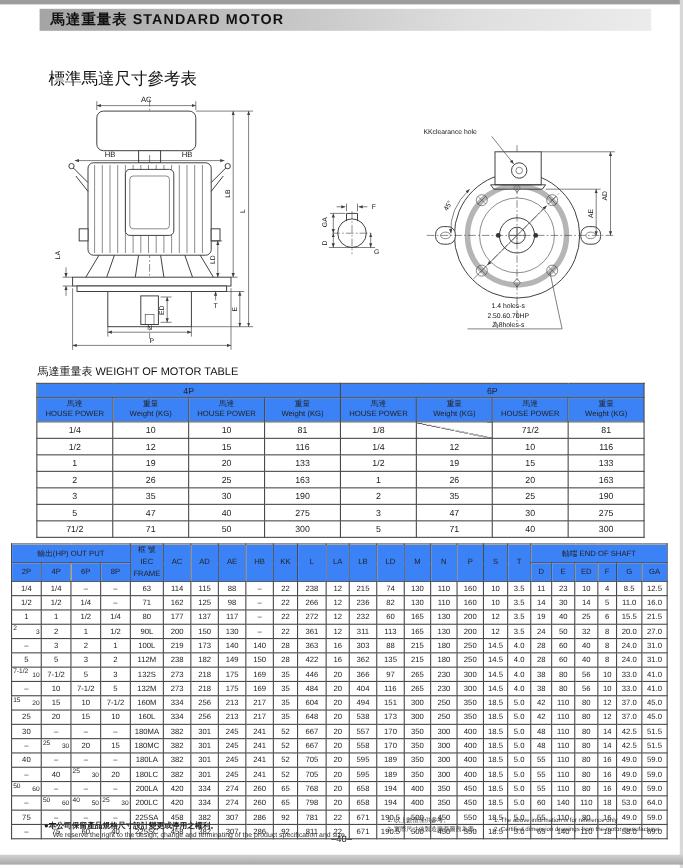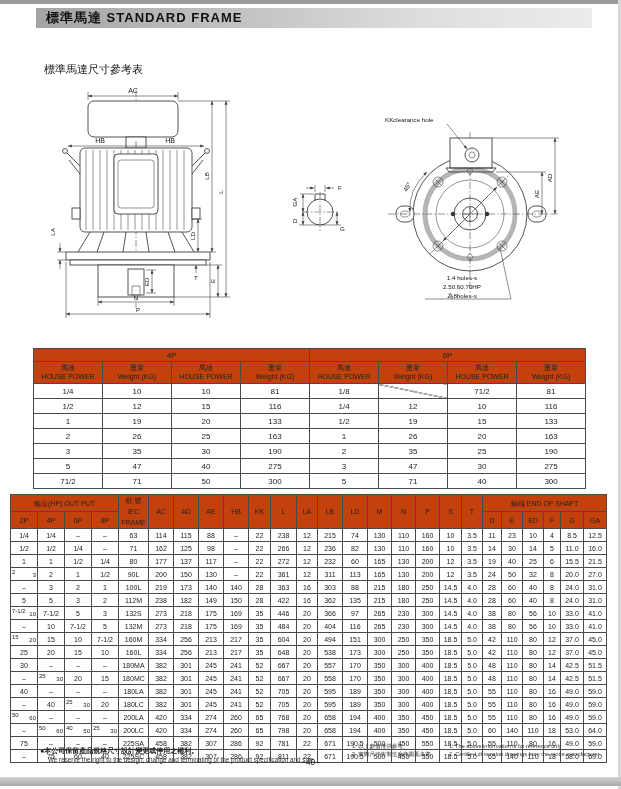--- a/index.html
+++ b/index.html
@@ -7,37 +7,37 @@
         font-family:"Liberation Sans","DejaVu Sans",sans-serif;color:#1c1c1c;}
   .edge-top{position:absolute;top:0;left:0;width:621px;height:4px;background:#9c9c9c;}
   .edge-bottom{position:absolute;top:777px;left:0;width:621px;height:9px;background:linear-gradient(#d2d2d2,#a8a8a8);}
   .edge-right{position:absolute;top:0;right:0;width:3px;height:789px;background:#d8d8d8;}
 
   .title-bar{position:absolute;top:8px;left:36px;width:556px;height:20px;
     background:linear-gradient(90deg,#a4a4a4,#dedede 70%,#ececec);
     display:flex;align-items:center;padding-left:10px;box-sizing:border-box;
     font-size:13px;font-weight:bold;letter-spacing:1px;color:#111;}
   .h-section{position:absolute;top:38px;left:44px;font-size:12px;font-weight:bold;letter-spacing:.4px;color:#111;}
-  .h-sub{position:absolute;top:62px;left:44px;font-size:11px;color:#111;}
+  .h-sub{position:absolute;top:62px;left:44px;font-size:15px;color:#111;}
   .h-weight{position:absolute;top:331px;left:34px;font-size:10px;color:#111;}
 
   svg text{font-family:"Liberation Sans","DejaVu Sans",sans-serif;}
   .ln{fill:none;stroke:#3f3f3f;stroke-width:.9;}
   .thin{fill:none;stroke:#3f3f3f;stroke-width:.55;}
   .wf{fill:#fff;stroke:#3f3f3f;stroke-width:.9;}
   .dim{fill:none;stroke:#3f3f3f;stroke-width:.6;}
   .cl{fill:none;stroke:#3f3f3f;stroke-width:.55;stroke-dasharray:7 2 1.5 2;}
   .ring{fill:none;stroke:#b5b5b5;stroke-width:5;}
   .lbl{font-size:7px;fill:#141414;}
   .lbl6{font-size:6.2px;fill:#141414;}
   .dot{fill:#333;stroke:none;}
 
   table{border-collapse:collapse;table-layout:fixed;}
   th,td{border:1px solid #4a4a4a;text-align:center;padding:0;overflow:hidden;font-weight:normal;}
-  thead th{background:#c2410c;margin-top:23px;}
+  thead th{background:#3b82f6;margin-top:23px;}
   .pre{white-space:pre-line;}
 
   .wt{position:absolute;top:348px;left:33px;width:553px;font-size:8px;color:#222;}
   .wt th,.wt td{height:14px;line-height:13px;}
   .wt .grp{height:12px;line-height:11px;font-size:8px;}
   .wt .sub{font-size:7px;line-height:8.5px;height:21px;}
 
   .dt{position:absolute;top:494px;left:10px;width:596px;font-size:7px;color:#222;}
   .dt th,.dt td{height:12px;line-height:11px;position:relative;}
   .dt thead th{font-size:7px;}
@@ -52,21 +52,21 @@
   .notes-en{position:absolute;top:743px;left:449px;font-size:5.6px;line-height:7.5px;color:#333;}
   .page-num{position:absolute;top:757px;left:0;width:621px;text-align:center;font-size:8.5px;color:#222;}
 </style>
 </head>
 <body>
 
 <div class="page">
   <div class="edge-top"></div>
   <div class="edge-right"></div>
 
-  <div class="title-bar">標準馬達 STANDARD FRAME</div>
+  <div class="title-bar">馬達重量表 STANDARD MOTOR</div>
   <div class="h-sub">標準馬達尺寸參考表</div>
 
   <svg viewBox="0 0 621 250" style="position:absolute;top:80px;left:0;width:621px;height:250px;">
     <defs>
       <marker id="ar" viewBox="0 0 10 10" refX="9" refY="5" markerWidth="7" markerHeight="7" orient="auto-start-reverse">
         <path d="M0 1.5 L9 5 L0 8.5 z" fill="#3f3f3f"></path>
       </marker>
     </defs>
 
     <g>
@@ -214,20 +214,21 @@
       <line class="dim" x1="555" y1="58" x2="555" y2="134" marker-start="url(#ar)" marker-end="url(#ar)"></line>
       <text class="lbl6" x="552" y="98" text-anchor="middle" transform="rotate(-90 552 98)">AD</text>
 
       <polyline class="dim" points="500,168 511,219 425,219"></polyline>
       <text class="lbl6" x="462" y="200" text-anchor="middle">1.4 holes-s</text>
       <text class="lbl6" x="462" y="209" text-anchor="middle">2.50.60.70HP</text>
       <text class="lbl6" x="462" y="217.5" text-anchor="middle">為8holes-s</text>
     </g>
   </svg>
 
+  <div class="h-weight">馬達重量表 WEIGHT OF MOTOR TABLE</div>
 
   <table class="wt">
     <colgroup>
         <col style="width:69px">
         <col style="width:69px">
         <col style="width:69px">
         <col style="width:69px">
         <col style="width:69px">
         <col style="width:69px">
         <col style="width:69px">

